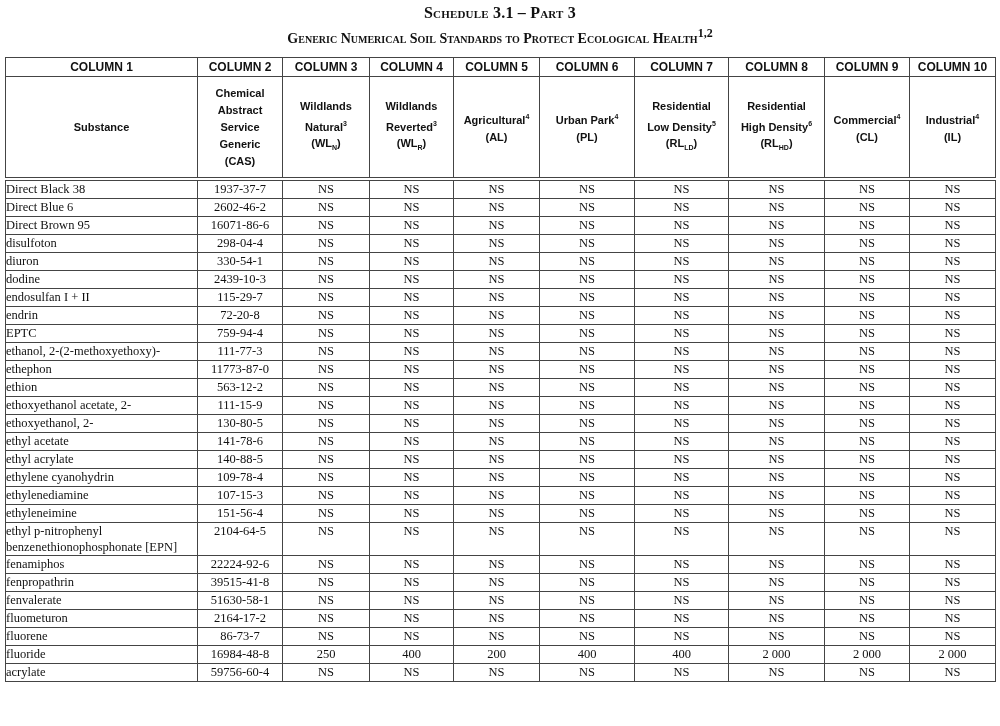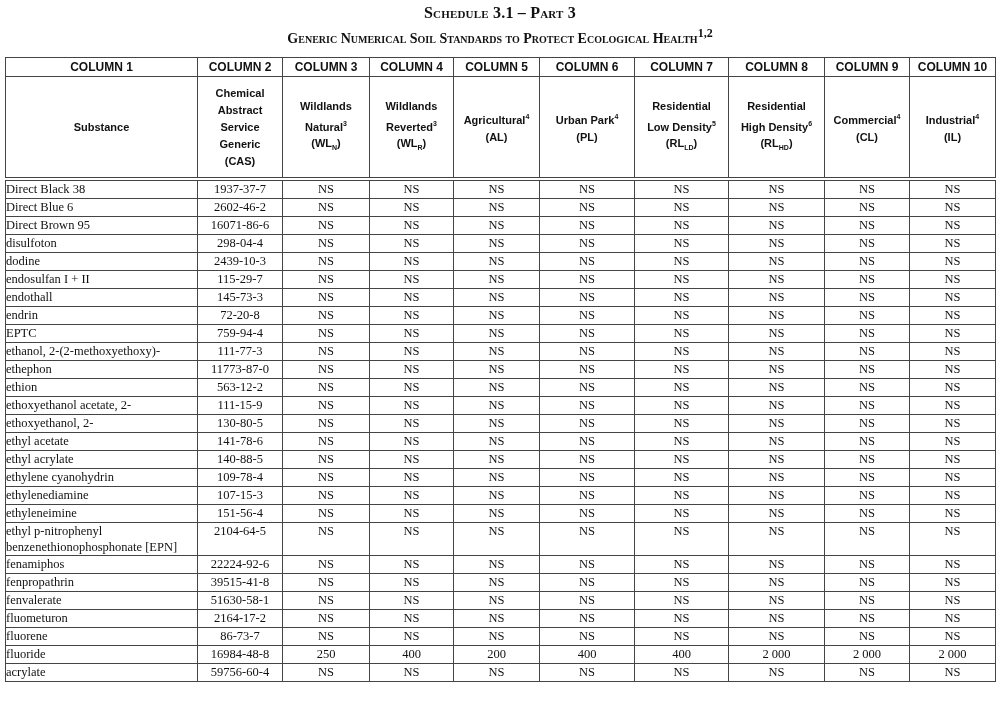--- a/index.html
+++ b/index.html
@@ -151,46 +151,46 @@
         <td>NS</td>
         <td>NS</td>
         <td>NS</td>
         <td>NS</td>
         <td>NS</td>
         <td>NS</td>
         <td>NS</td>
         <td>NS</td>
       </tr>
       <tr>
+        <td class="sub">diuron</td>
+        <td>330-54-1</td>
+        <td>NS</td>
+        <td>NS</td>
+        <td>NS</td>
+        <td>NS</td>
+        <td>NS</td>
+        <td>NS</td>
+        <td>NS</td>
+        <td>NS</td>
+      </tr>
+      <tr>
         <td class="sub">dodine</td>
         <td>2439-10-3</td>
         <td>NS</td>
         <td>NS</td>
         <td>NS</td>
         <td>NS</td>
         <td>NS</td>
         <td>NS</td>
         <td>NS</td>
         <td>NS</td>
       </tr>
       <tr>
         <td class="sub">endosulfan I + II</td>
         <td>115-29-7</td>
-        <td>NS</td>
-        <td>NS</td>
-        <td>NS</td>
-        <td>NS</td>
-        <td>NS</td>
-        <td>NS</td>
-        <td>NS</td>
-        <td>NS</td>
-      </tr>
-      <tr>
-        <td class="sub">endothall</td>
-        <td>145-73-3</td>
         <td>NS</td>
         <td>NS</td>
         <td>NS</td>
         <td>NS</td>
         <td>NS</td>
         <td>NS</td>
         <td>NS</td>
         <td>NS</td>
       </tr>
       <tr>

